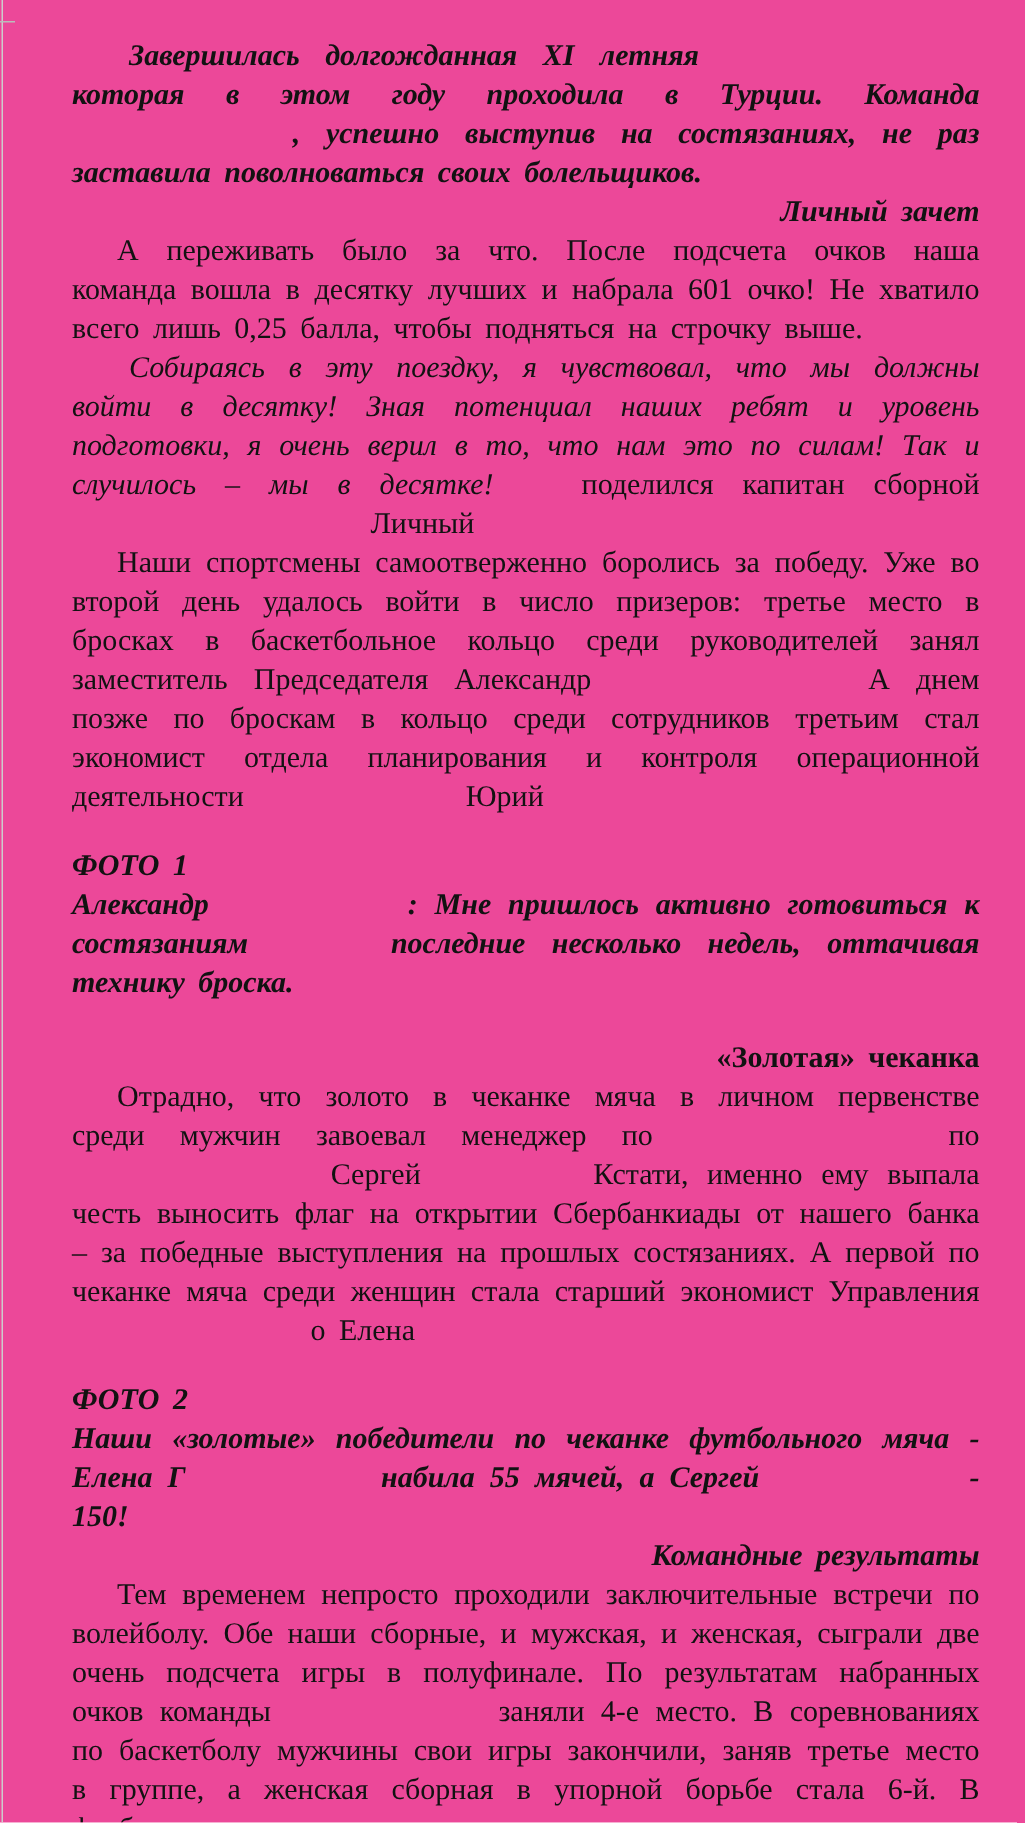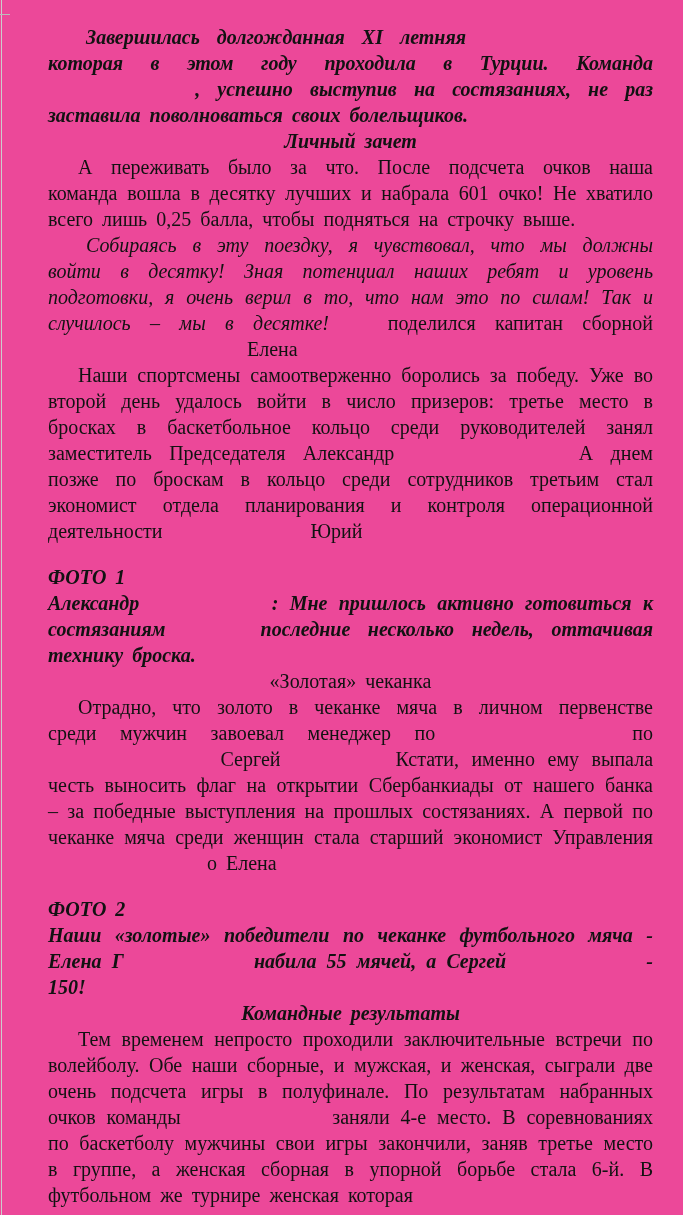--- a/index.html
+++ b/index.html
@@ -20,24 +20,24 @@
   .scan-edge {
     position: absolute; left: 1px; top: 0; width: 1px; height: 100%;
     background: #cccccc;
   }
   .scan-tick {
     position: absolute; left: 0; top: 14px; width: 10px; height: 1px;
     background: #bbbbbb;
   }
   p { margin: 0; text-align: justify; }
   .bi { font-weight: 700; font-style: italic; }
-  .b  { font-weight: 400; }
+  .b  { font-weight: 700; margin-top: 24px; }
   .it { font-style: italic; }
   .roman { font-style: normal; font-weight: 400; }
-  .center { text-align: center; }
+  .center { text-align: right; }
   .ind  { text-indent: 30px; }
   .ind-lg { text-indent: 38px; }
   .gap { display: inline-block; height: 2px; }
   .w20  { width: 20px; }
   .w60  { width: 60px; }
   .w90  { width: 90px; }
   .w110 { width: 110px; }
   .w120 { width: 120px; }
   .w130 { width: 130px; }
   .w150 { width: 150px; }
@@ -64,21 +64,21 @@
 
   <p class="bi center">Личный зачет</p>
 
   <p class="ind">А  переживать было за что. После подсчета очков наша команда  вошла в десятку лучших и набрала 601 очко! Не хватило всего лишь 0,25 балла, чтобы подняться на строчку выше.</p>
 
   <p class="it ind-lg">
     <span>Собираясь в эту поездку, я чувствовал, что мы должны войти в десятку! Зная потенциал наших ребят  и уровень подготовки, я очень верил в то, что нам это по силам! Так  и случилось – мы в десятке!</span>
     <span class="gap w20"></span>
     <span class="roman">поделился   капитан   сборной</span>
     <span class="gap w190"></span>
-    <span class="roman">Елена</span>
+    <span class="roman">Личный</span>
     <span class="gap w150"></span>
   </p>
 
   <p class="ind">
     <span>Наши спортсмены самоотверженно боролись за победу. Уже во второй день удалось войти в число призеров: третье место в бросках в баскетбольное кольцо среди руководителей занял заместитель Председателя  Александр</span>
     <span class="gap w150"></span>
     <span>А днем позже по броскам в кольцо среди сотрудников третьим стал экономист отдела планирования и контроля операционной деятельности</span>
     <span class="gap w130"></span>
     <span>Юрий</span>
     <span class="gap w250"></span>

